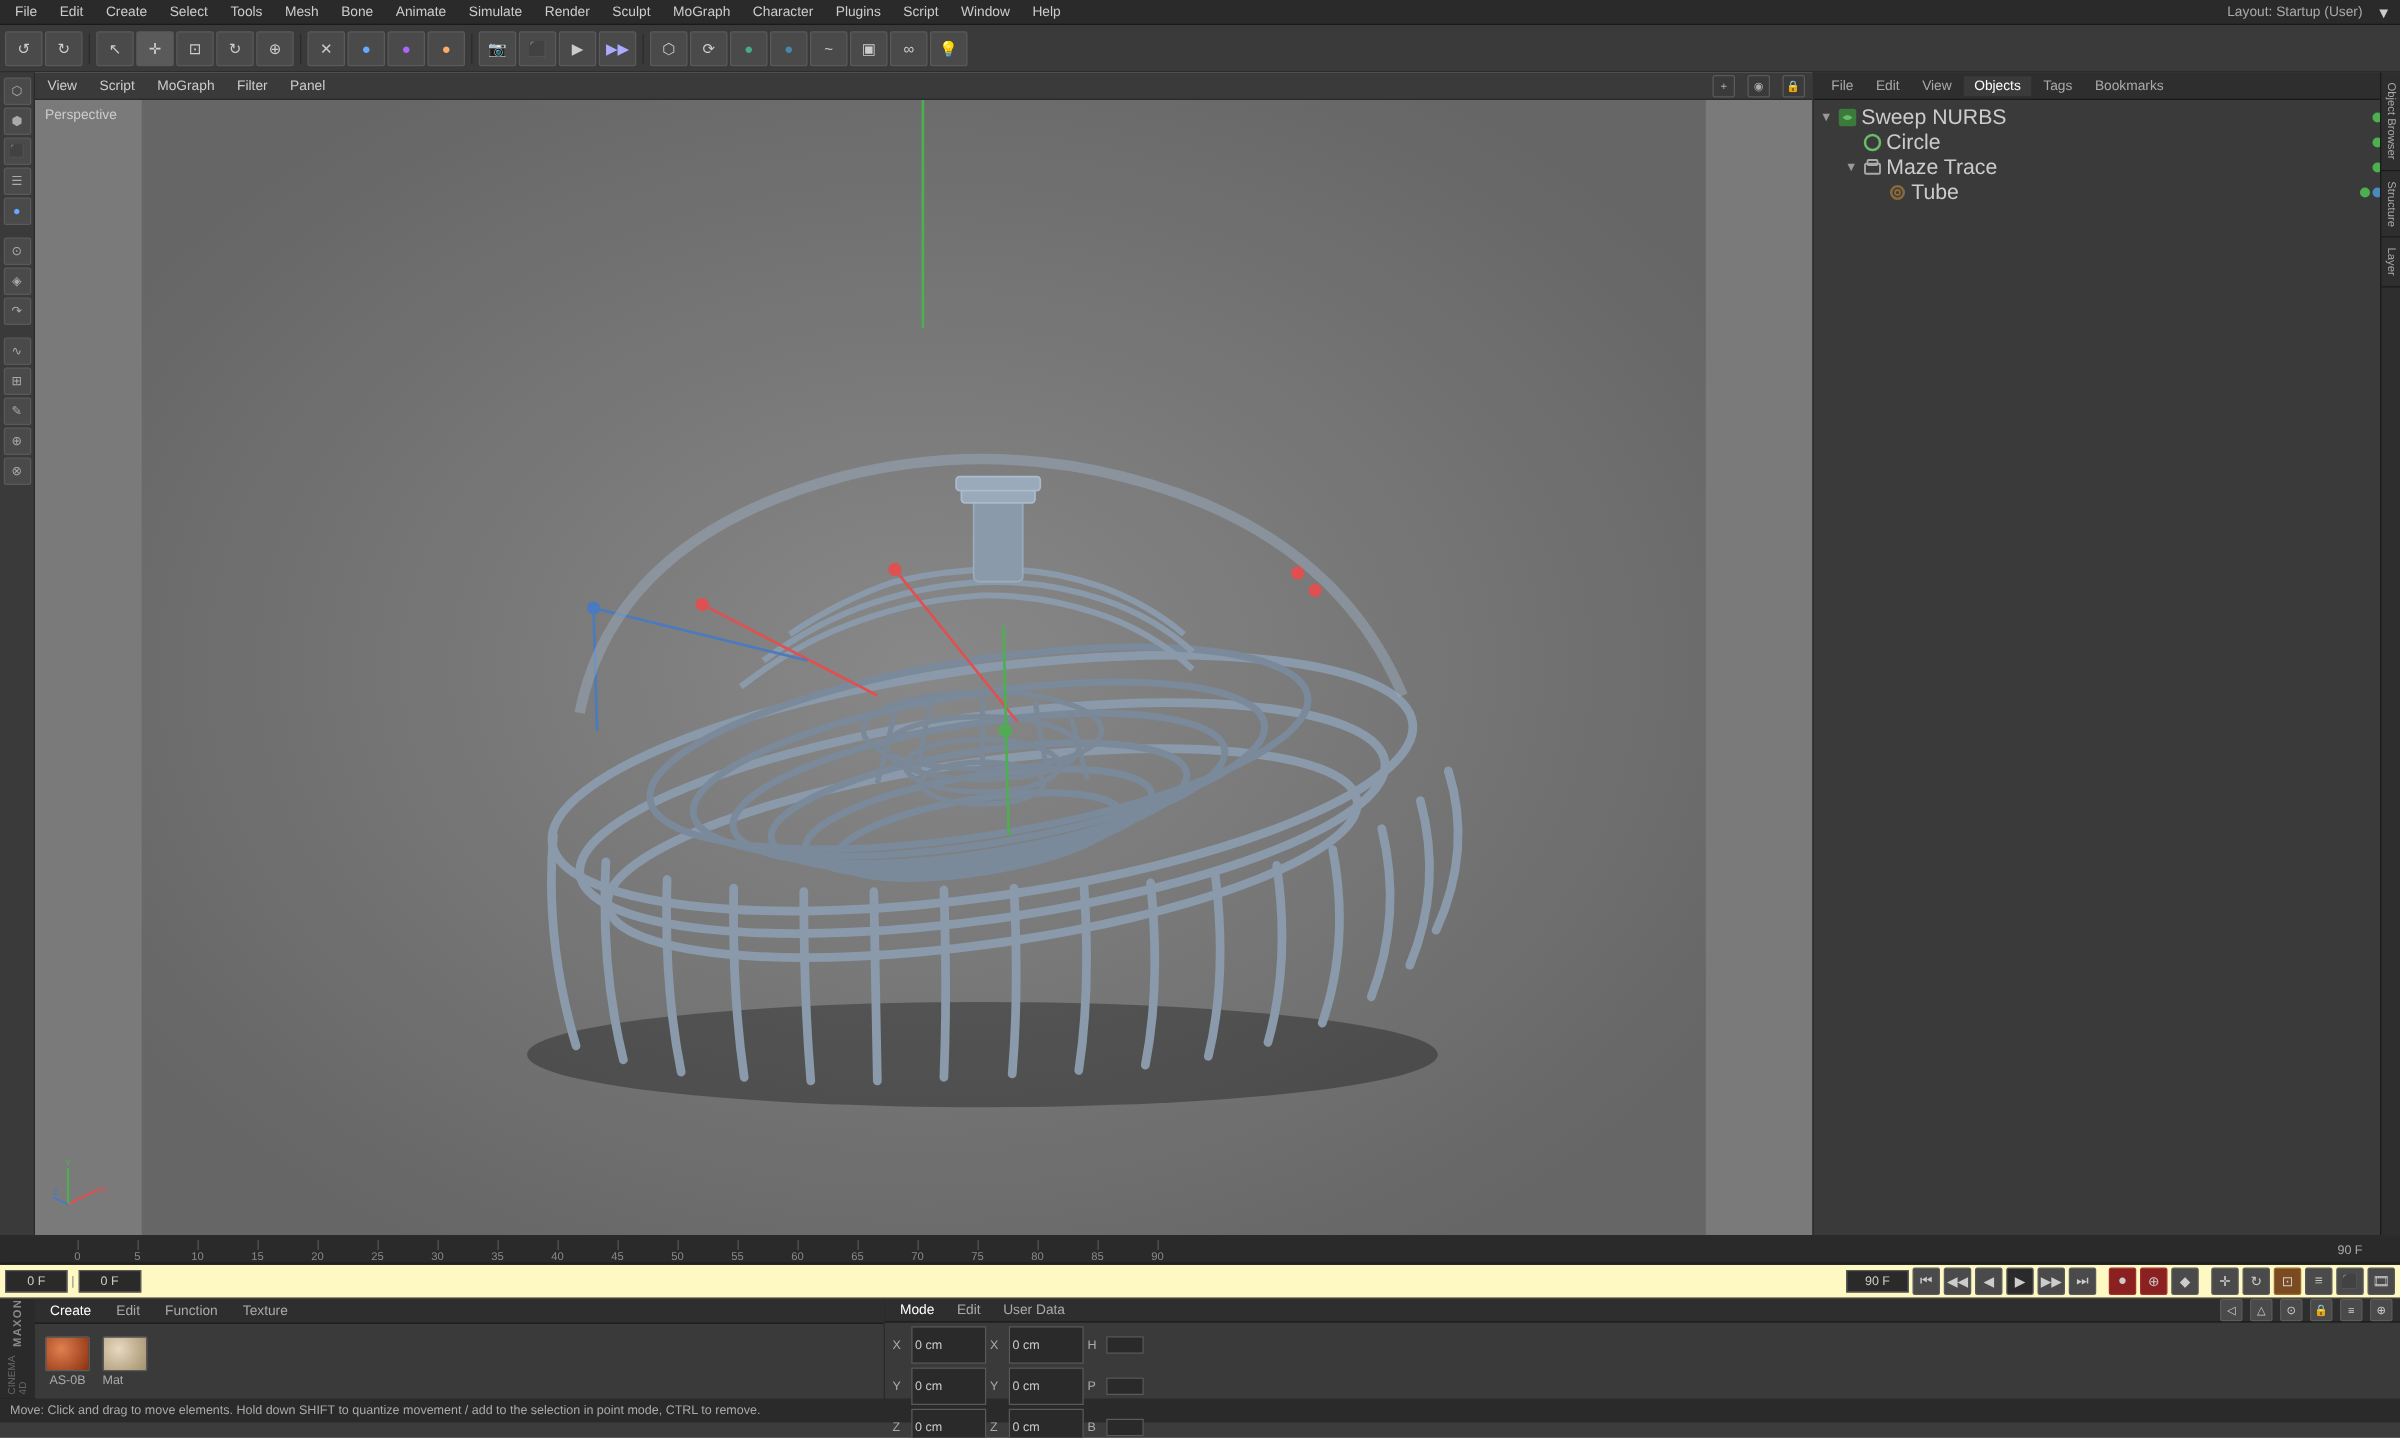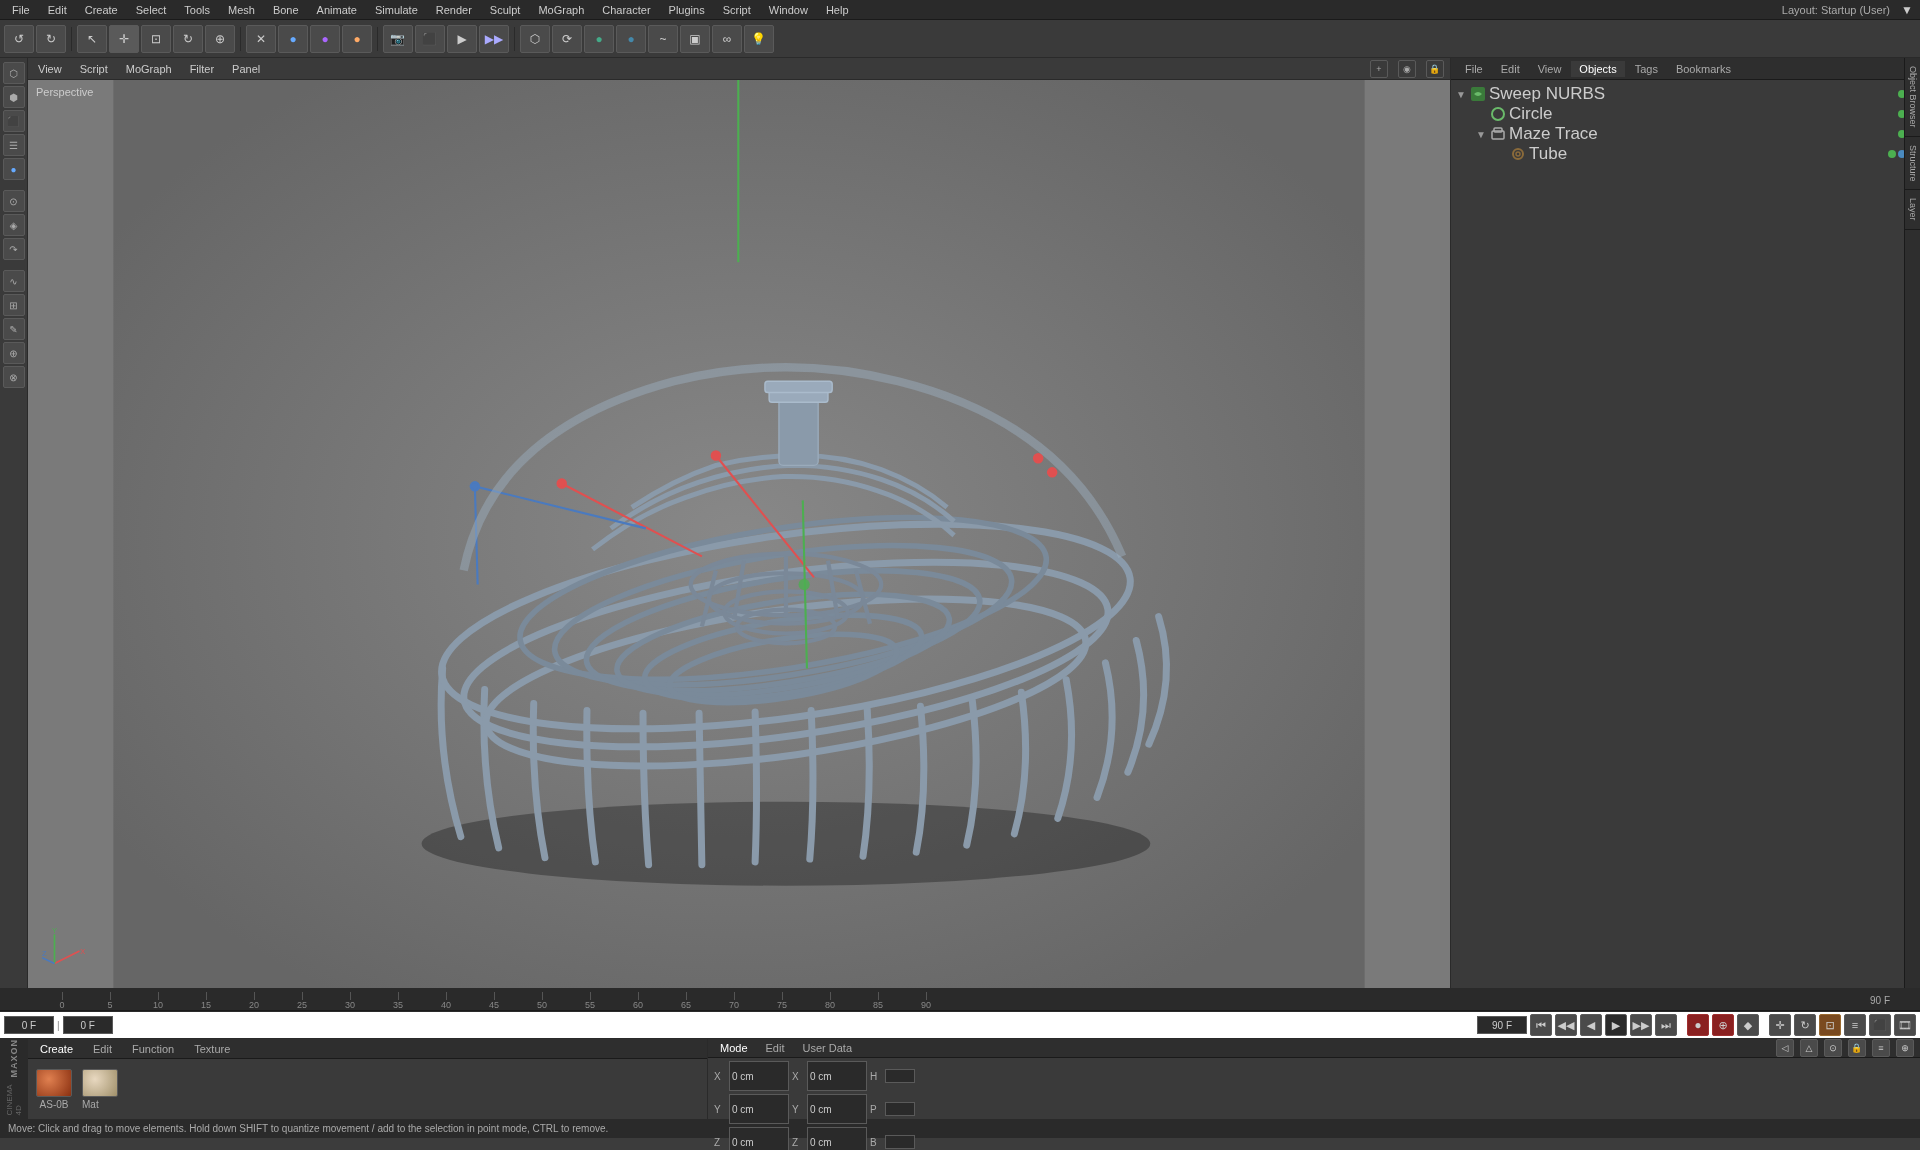--- a/index.html
+++ b/index.html
@@ -737,21 +737,21 @@
           <span>85</span>
         </div>
       <div class="ruler-tick">
           <div class="ruler-line"></div>
           <span>90</span>
         </div>
     </div>
     <div style="position:absolute;right:30px;top:6px;font-size:10px;color:#aaa;">90 F</div>
   </div>
 
-  <div id="timeline-controls" style="height:28px;background:#ffffff;display:flex;align-items:center;padding:0 4px;gap:3px;border-bottom:1px solid #2a2a2a;">
+  <div id="timeline-controls" style="height:28px;background:#fef9c3;display:flex;align-items:center;padding:0 4px;gap:3px;border-bottom:1px solid #2a2a2a;">
     <input class="tl-input" value="0 F" style="width: 50px;">
     <span style="font-size:10px;color:#888;">|</span>
     <input class="tl-input" value="0 F" style="width: 50px;">
     <div style="flex:1;"></div>
     <input class="tl-input" value="90 F" style="width: 50px;">
     <div class="tl-btn">⏮</div>
     <div class="tl-btn">◀◀</div>
     <div class="tl-btn">◀</div>
     <div class="tl-btn" style="background:#2a2a2a;">▶</div>
     <div class="tl-btn">▶▶</div>

